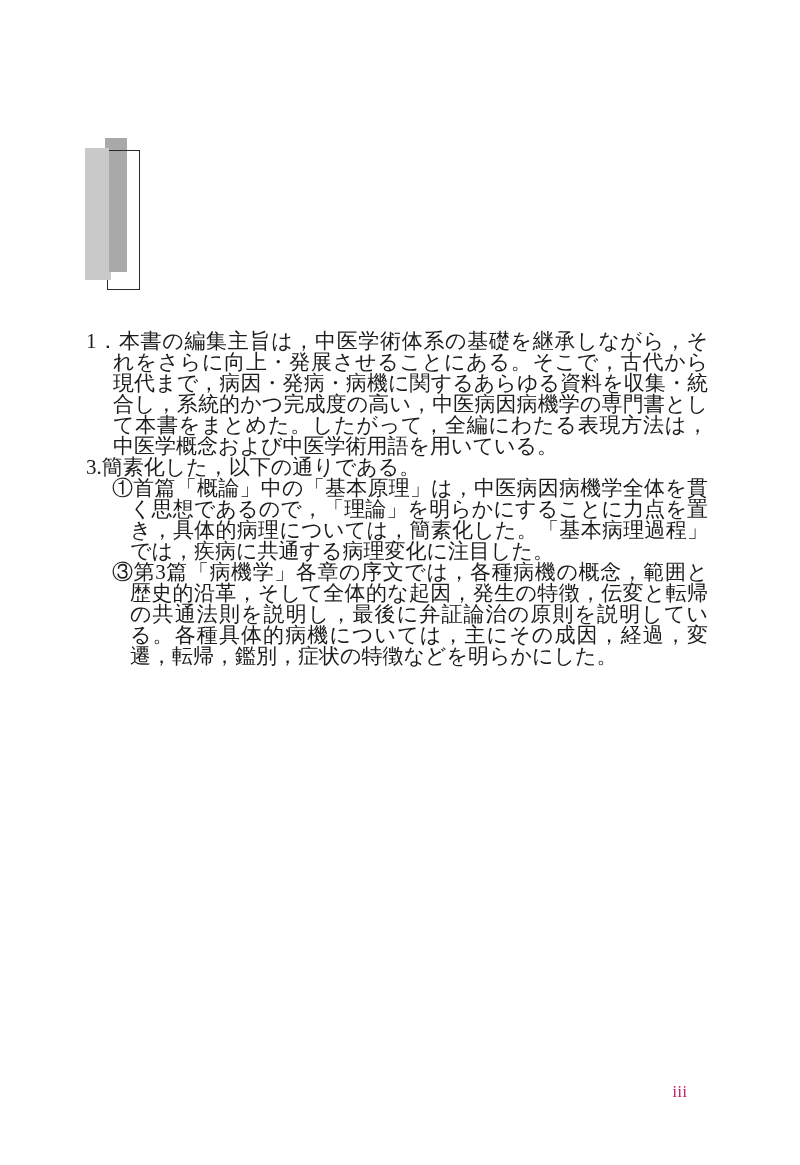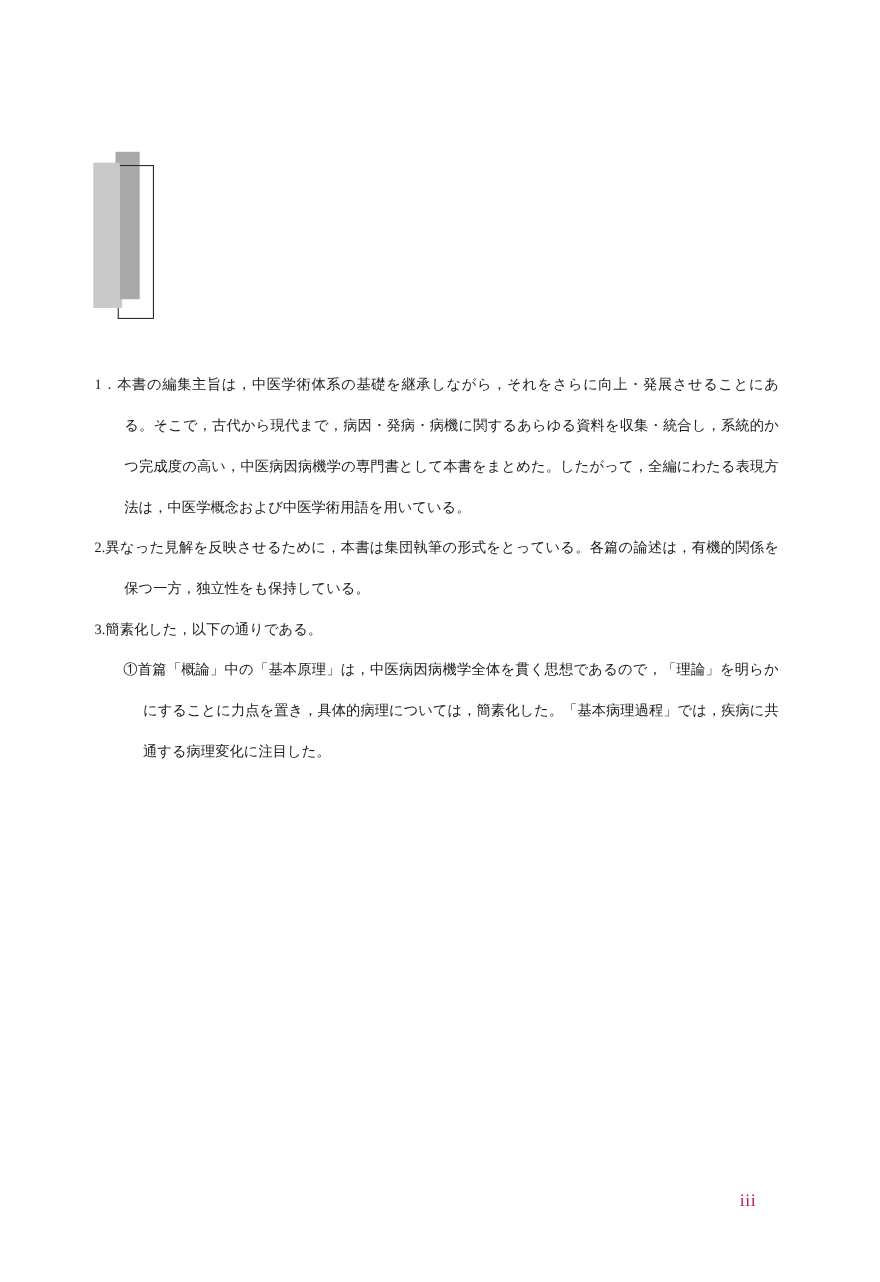--- a/index.html
+++ b/index.html
@@ -89,22 +89,22 @@
   .body-area {
     position: absolute;
     left: 86px;
     top: 331px;
     width: 622px;
   }
 
   .item {
     position: relative;
     margin: 0 0 0 0;
-    font-size: 13px;
-    line-height: 37px;
+    font-size: 21px;
+    line-height: 21px;
     text-align: justify;
     text-justify: inter-character;
   }
 
   .item-num {
     display: inline;
     white-space: pre;
   }
 
   
@@ -153,25 +153,25 @@
       <div class="deco-bar-dark"></div>
       <div class="deco-outline"></div>
       <div class="deco-bar-light2"></div>
     </div>
   </div>
 
   <div class="body-area">
 
     <p class="item level1 wide-num"><span class="item-num">1．</span><span>本書の編集主旨は，中医学術体系の基礎を継承しながら，それをさらに向上・発展させることにある。そこで，古代から現代まで，病因・発病・病機に関するあらゆる資料を収集・統合し，系統的かつ完成度の高い，中医病因病機学の専門書として本書をまとめた。したがって，全編にわたる表現方法は，中医学概念および中医学術用語を用いている。</span></p>
 
-    <p class="item level1"><span class="item-num">2.</span><span>異なった見解を反映させるために，本書は集団執筆の形式をとっている。各篇の論述は，有機的関係を保つ一方，独立性をも保持している。</span></p>
 
     <p class="item level1"><span class="item-num">3.</span><span>簡素化した，以下の通りである。</span></p>
 
     <p class="item level2"><span class="item-num">①</span><span>首篇「概論」中の「基本原理」は，中医病因病機学全体を貫く思想であるので，「理論」を明らかにすることに力点を置き，具体的病理については，簡素化した。「基本病理過程」では，疾病に共通する病理変化に注目した。</span></p>
 
 
+    <p class="item level2"><span class="item-num">③</span><span>第3篇「病機学」各章の序文では，各種病機の概念，範囲と歴史的沿革，そして全体的な起因，発生の特徴，伝変と転帰の共通法則を説明し，最後に弁証論治の原則を説明している。各種具体的病機については，主にその成因，経過，変遷，転帰，鑑別，症状の特徴などを明らかにした。</span></p>
 
   </div>
 
   <div class="page-number"><span>iii</span></div>
 
 </div>
 
 </body></html>

